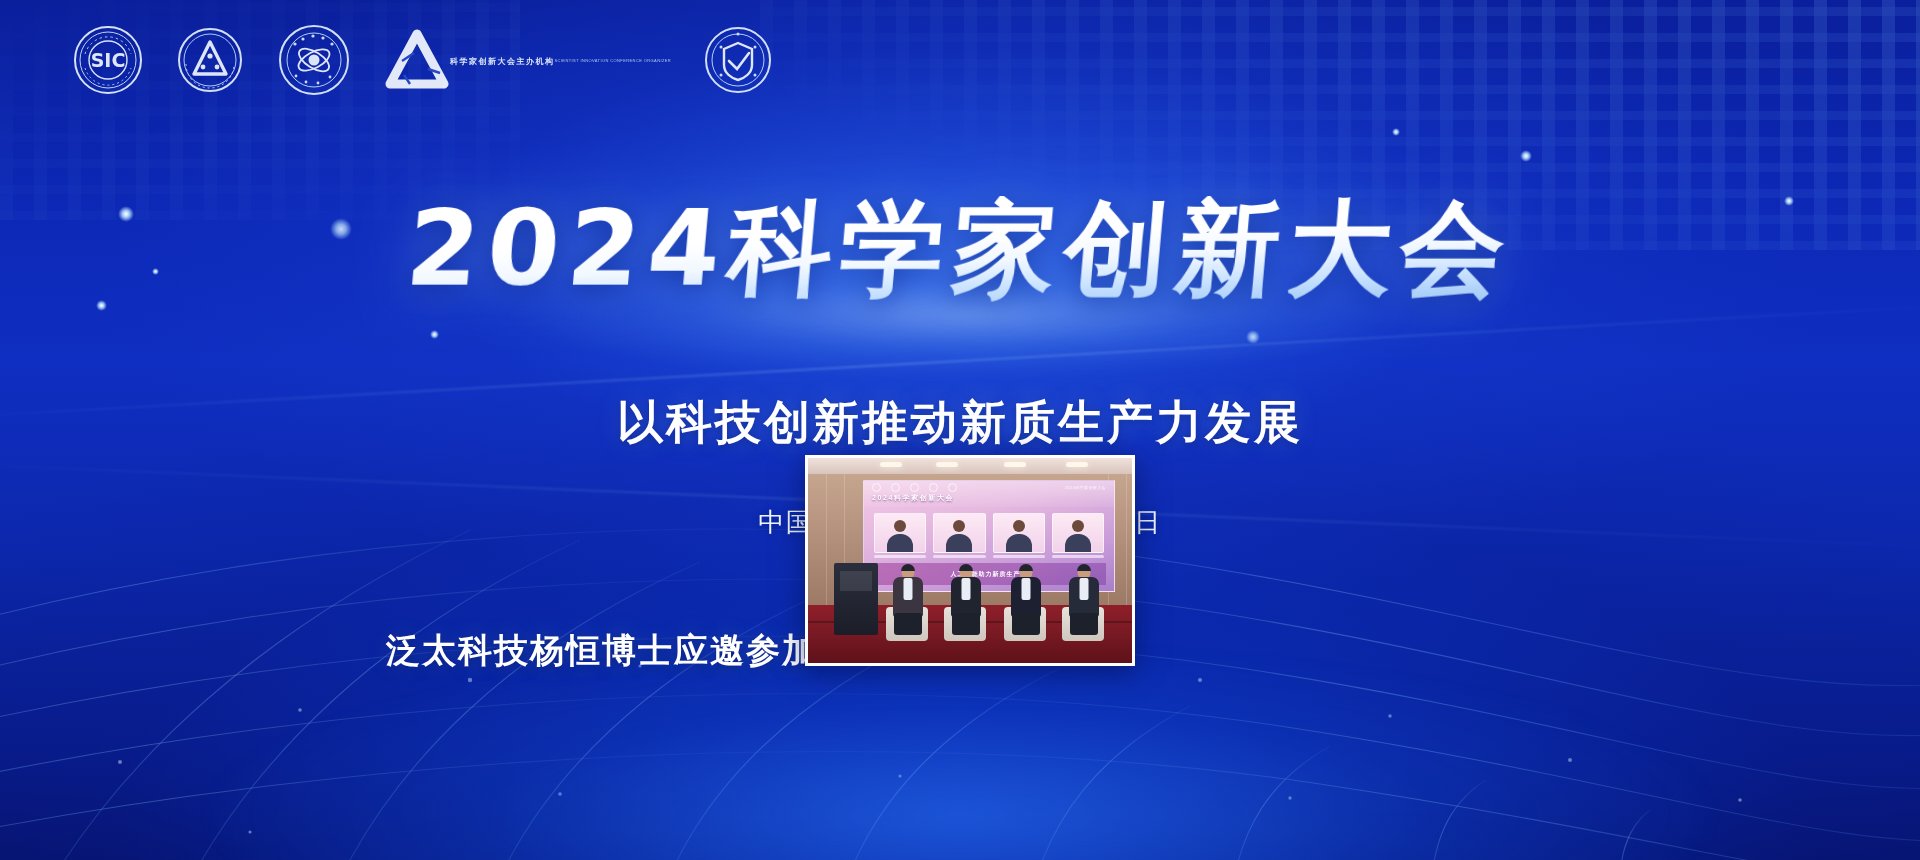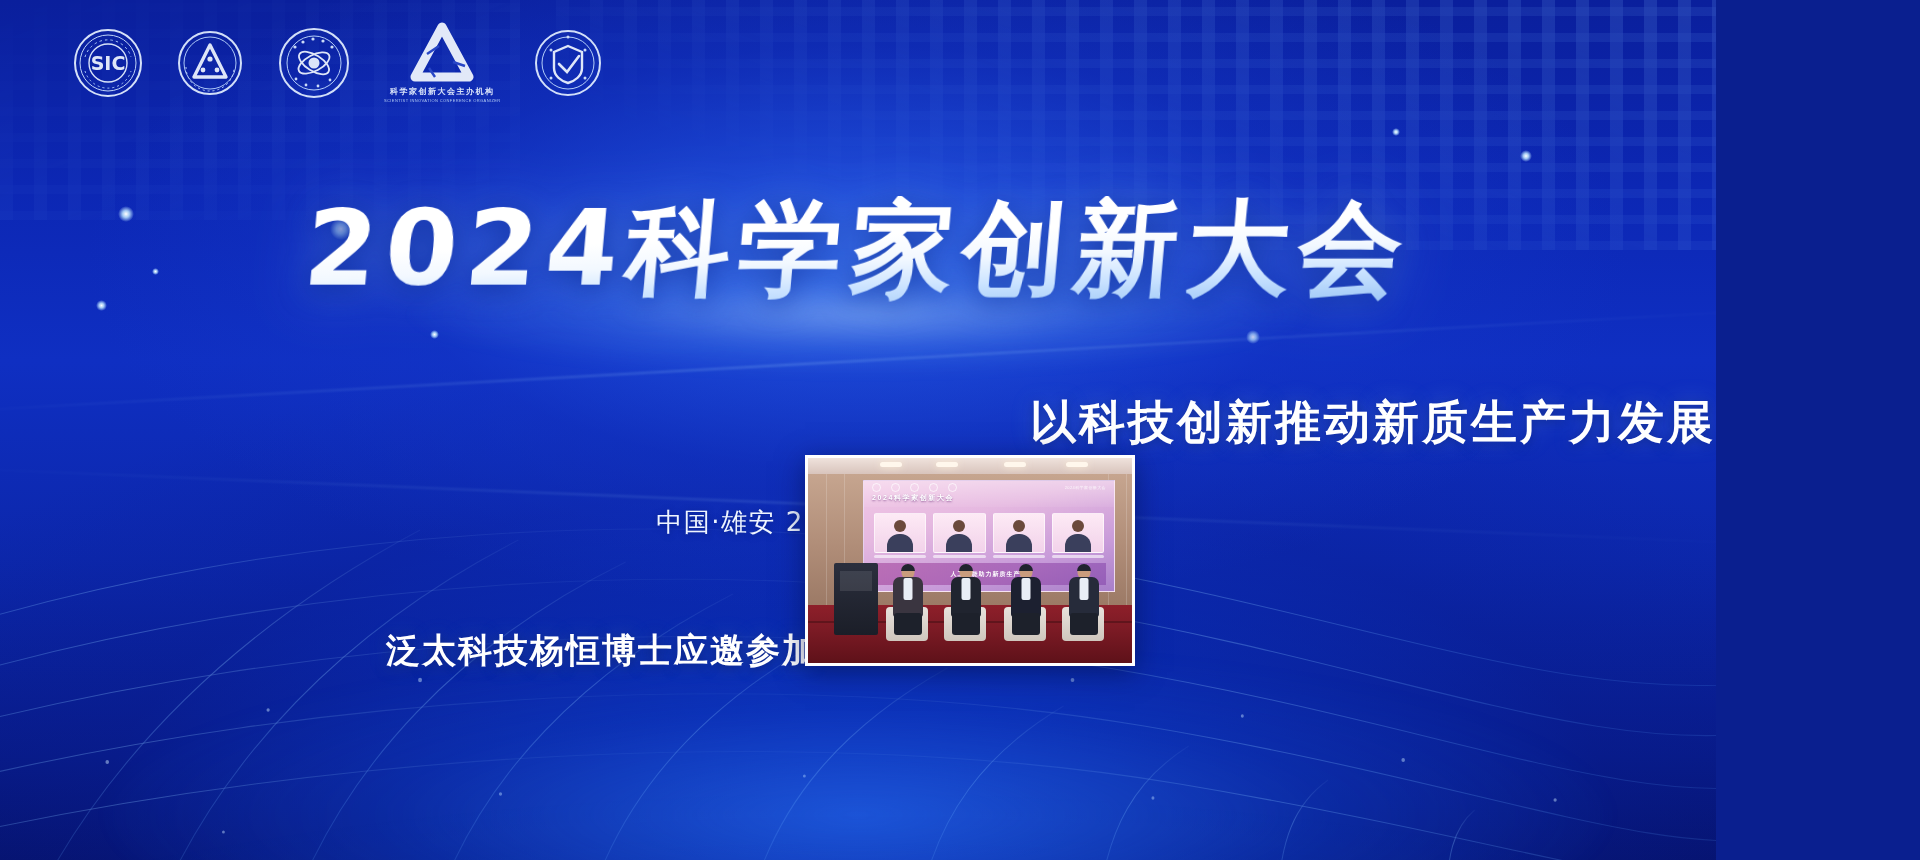--- a/index.html
+++ b/index.html
@@ -3,21 +3,21 @@
 <meta charset="utf-8">
 <title>2024 Scientist Innovation Conference Banner</title>
 <style>
   * { margin:0; padding:0; box-sizing:border-box; }
   html,body{
     width:1920px; height:860px; overflow:hidden;
     background:#0a1f8f;
     font-family:"Liberation Sans","DejaVu Sans",sans-serif;
   }
   #banner{
-    position:relative; width:1716px; height:860px; overflow:hidden;
+    position:relative; width:1920px; height:860px; overflow:hidden;
     background:
       radial-gradient(ellipse 60% 55% at 50% 30%, rgba(40,95,235,.85) 0%, rgba(20,55,200,.45) 45%, rgba(8,28,140,0) 75%),
       radial-gradient(ellipse 80% 70% at 50% 95%, rgba(10,60,215,.75) 0%, rgba(8,30,150,.25) 55%, rgba(6,20,110,0) 80%),
       linear-gradient(180deg,#0a1f9c 0%, #0c27b4 22%, #0f2fc2 42%, #0c27ab 65%, #081a86 88%, #06126b 100%);
   }
 
   
   .bg-layer{ position:absolute; inset:0; pointer-events:none; }
 
   
@@ -67,21 +67,21 @@
     background:radial-gradient(circle, #ffffff 0%, rgba(190,230,255,.85) 30%, rgba(120,190,255,0) 70%);
   }
 
   
   .logo-row{
     position:absolute; left:72px; top:22px;
     display:flex; align-items:center; gap:32px; z-index:6;
   }
   .logo{ opacity:.92; }
   .logo svg{ display:block; }
-  .logo-emblem-wrap{ display:flex; flex-direction:column; align-items:center; }
+  .logo-emblem-wrap{ display:flex; flex-direction:row; align-items:center; }
   .logo-wordmark{
     margin-top:2px; font-size:8px; letter-spacing:1.5px; font-weight:700;
     color:#eaf3ff; white-space:nowrap;
   }
   .logo-wordmark-sub{
     font-size:4px; letter-spacing:.4px; color:#bcd4f7; white-space:nowrap; margin-top:1px;
   }
 
   
   .title-wrap{
@@ -92,21 +92,21 @@
     font-family:"DejaVu Sans","Liberation Sans",sans-serif;
     font-size:104px; line-height:1.02; font-weight:900;
     letter-spacing:8px;
     background:linear-gradient(178deg,#ffffff 0%,#ffffff 40%,#f2f8ff 58%,#c9e2ff 78%,#9cc6f6 100%);
     -webkit-background-clip:text; background-clip:text;
     color:transparent; -webkit-text-fill-color:transparent;
     filter:drop-shadow(0 4px 14px rgba(10,40,150,.75)) drop-shadow(0 0 26px rgba(150,210,255,.35));
     transform:skewX(-5deg);
     padding:0 10px;
   }
-  .subtitle-wrap{ position:absolute; left:0; right:0; top:392px; text-align:right; z-index:5;text-decoration:underline; }
+  .subtitle-wrap{ position:absolute; left:0; right:0; top:392px; text-align:center; z-index:5;text-decoration:underline; }
   .subtitle{
     display:inline-block;
     font-family:"DejaVu Sans","Liberation Sans",sans-serif;
     font-size:46px; font-weight:700; letter-spacing:3px;
     color:#ffffff;
     text-shadow:0 2px 10px rgba(8,30,120,.6), 0 0 22px rgba(140,200,255,.30);
   }
   .date-wrap{ position:absolute; left:0; right:0; top:505px; text-align:center; z-index:5; }
   .date-line{
     display:inline-block;

